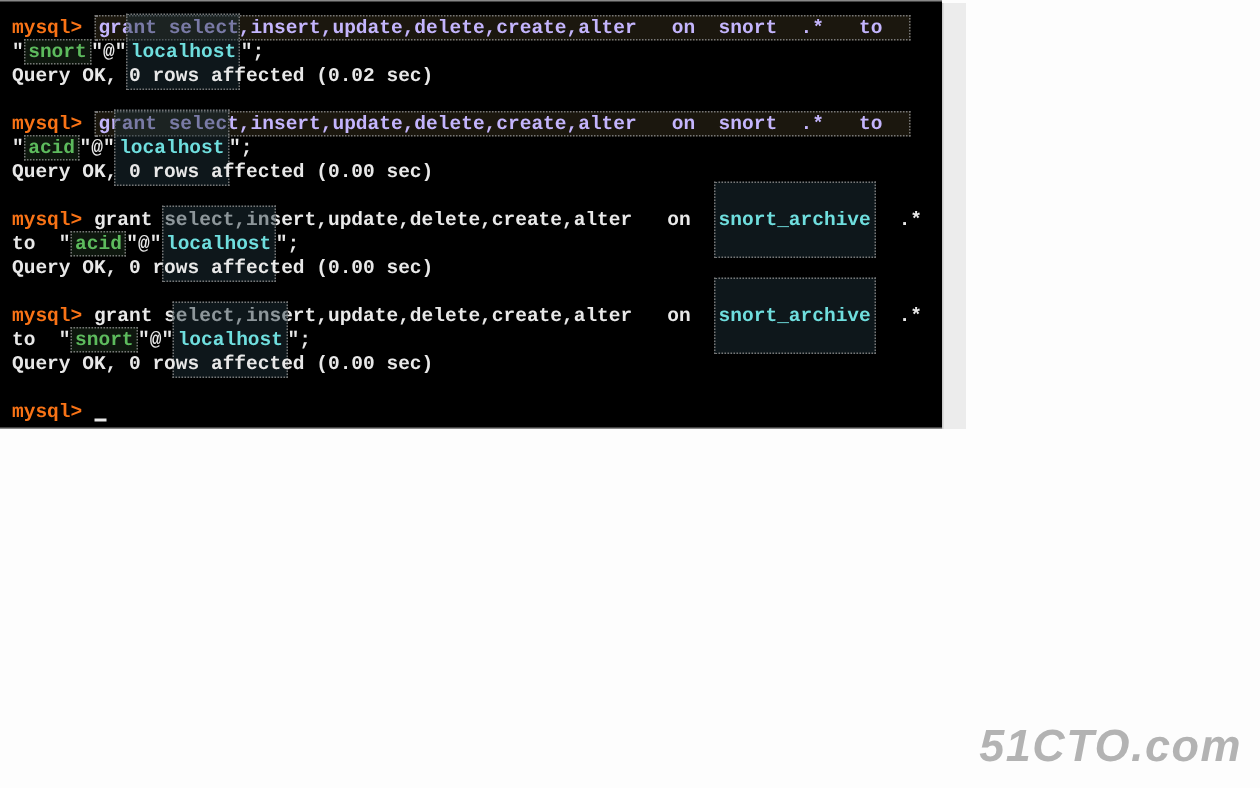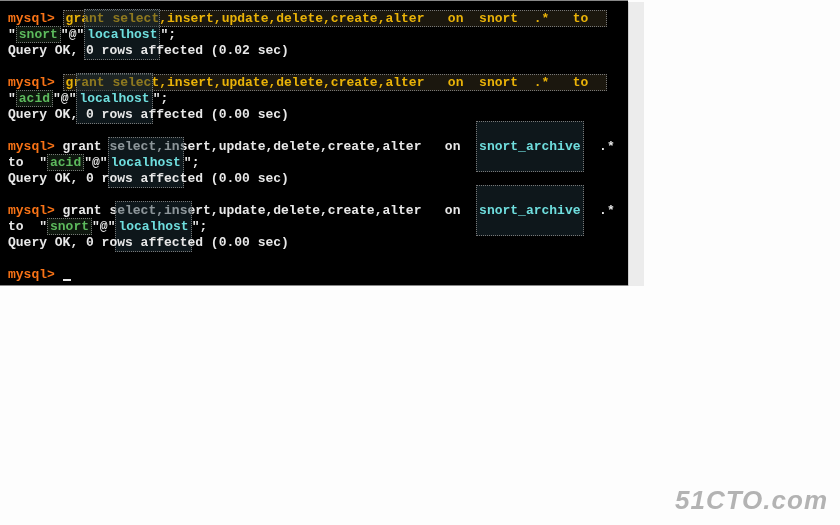--- a/index.html
+++ b/index.html
@@ -34,21 +34,21 @@
     .scrollbar {
       position: absolute;
       top: 1px;
       right: -16px;
       width: 16px;
       height: 284px;
       background: #ececec;
       border-left: 1px solid #ccc;
     }
     .cmd-yellow {
-      color: #eab308;
+      color: #c4b5fd;
       background: rgba(60, 50, 30, 0.45);
       border: 1px dotted #777;
       padding: 0 2px;
     }
     .str-green {
       color: #5dbb5d;
       background: rgba(30, 50, 30, 0.45);
       border: 1px dotted #777;
       padding: 0 2px;
     }
@@ -73,21 +73,21 @@
 
     .watermark {
       position: absolute;
       right: 12px;
       bottom: 12px;
       text-align: right;
       color: rgba(140, 140, 140, 0.65);
       line-height: 1;
     }
     .wm-main {
-      font-size: 26px;
+      font-size: 30px;
       font-weight: bold;
       letter-spacing: 1px;
       font-style: italic;
     }
     .wm-sub {
       font-size: 15px;
       margin-top: 2px;
       letter-spacing: 2px;
       display: flex;
       align-items: baseline;

